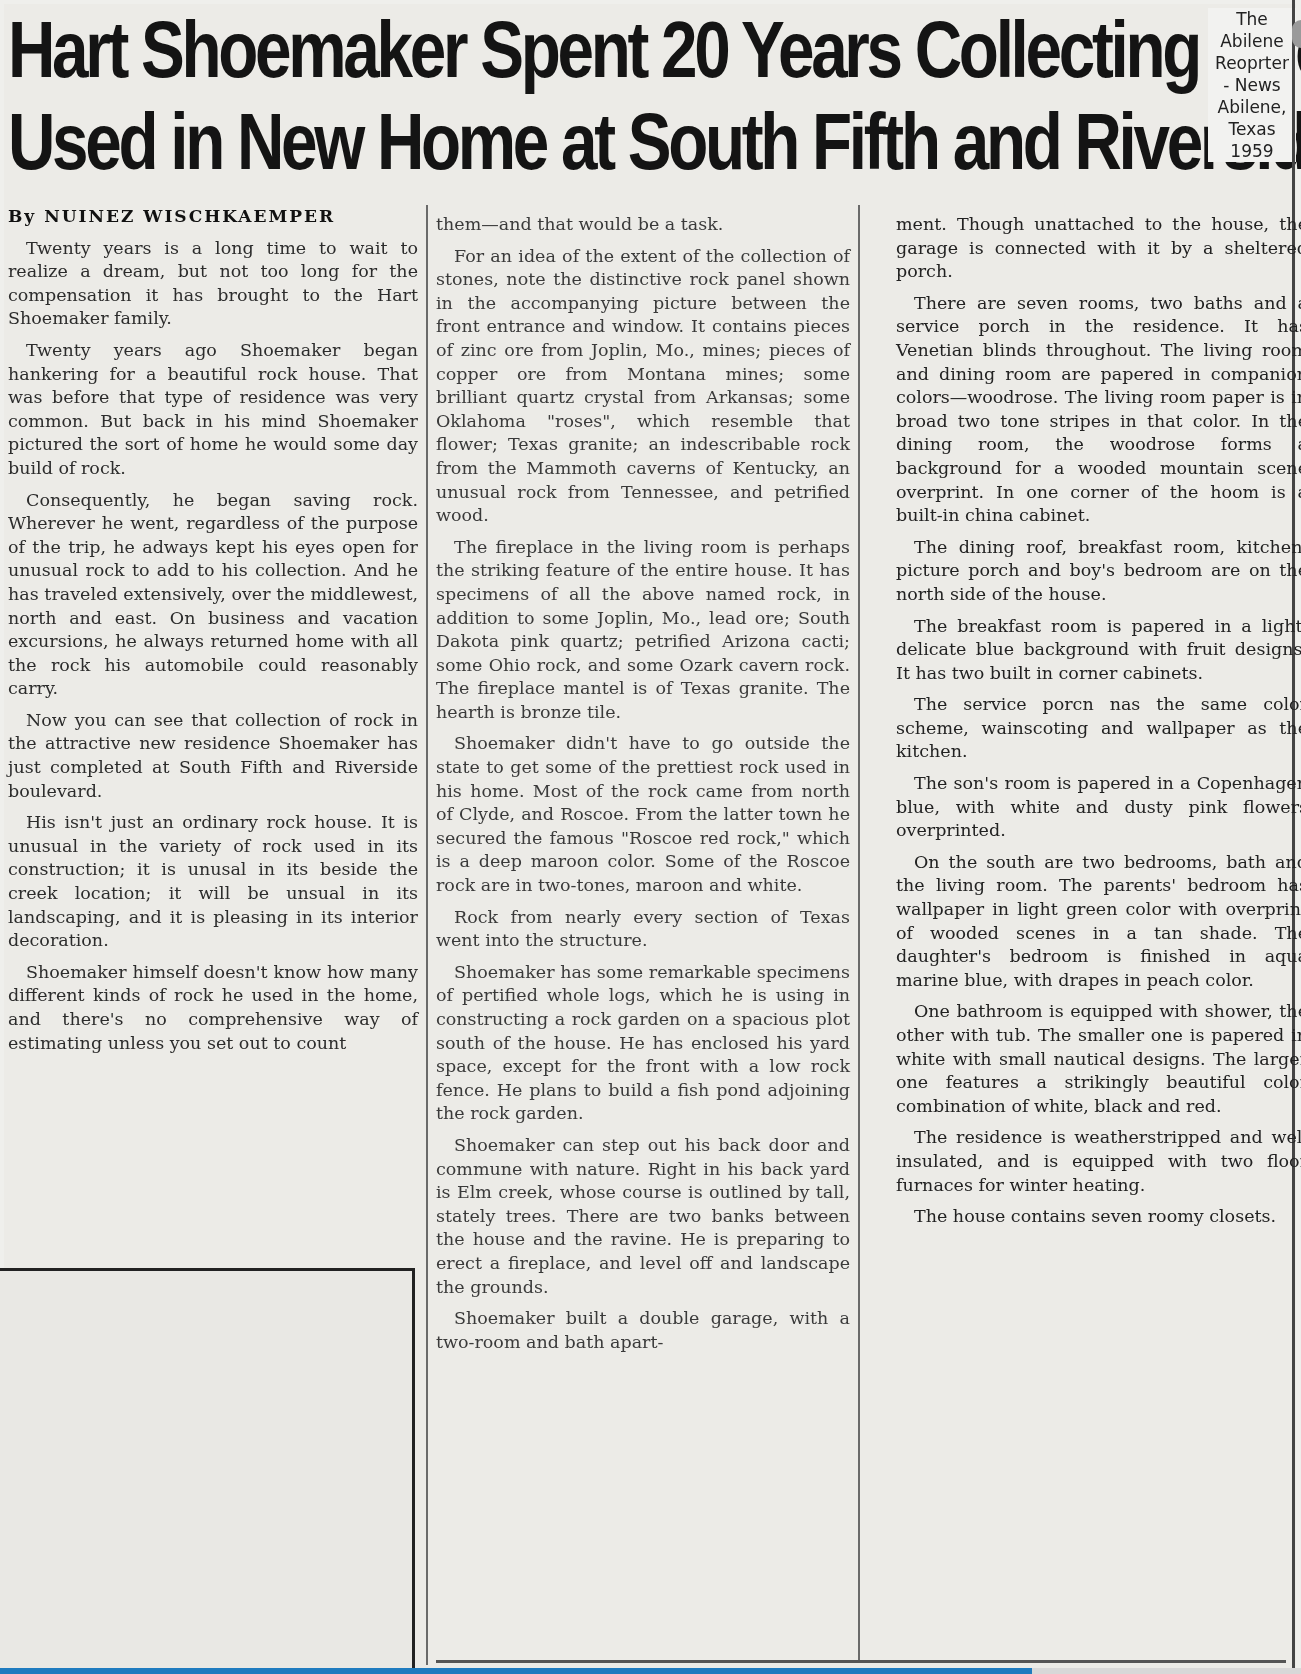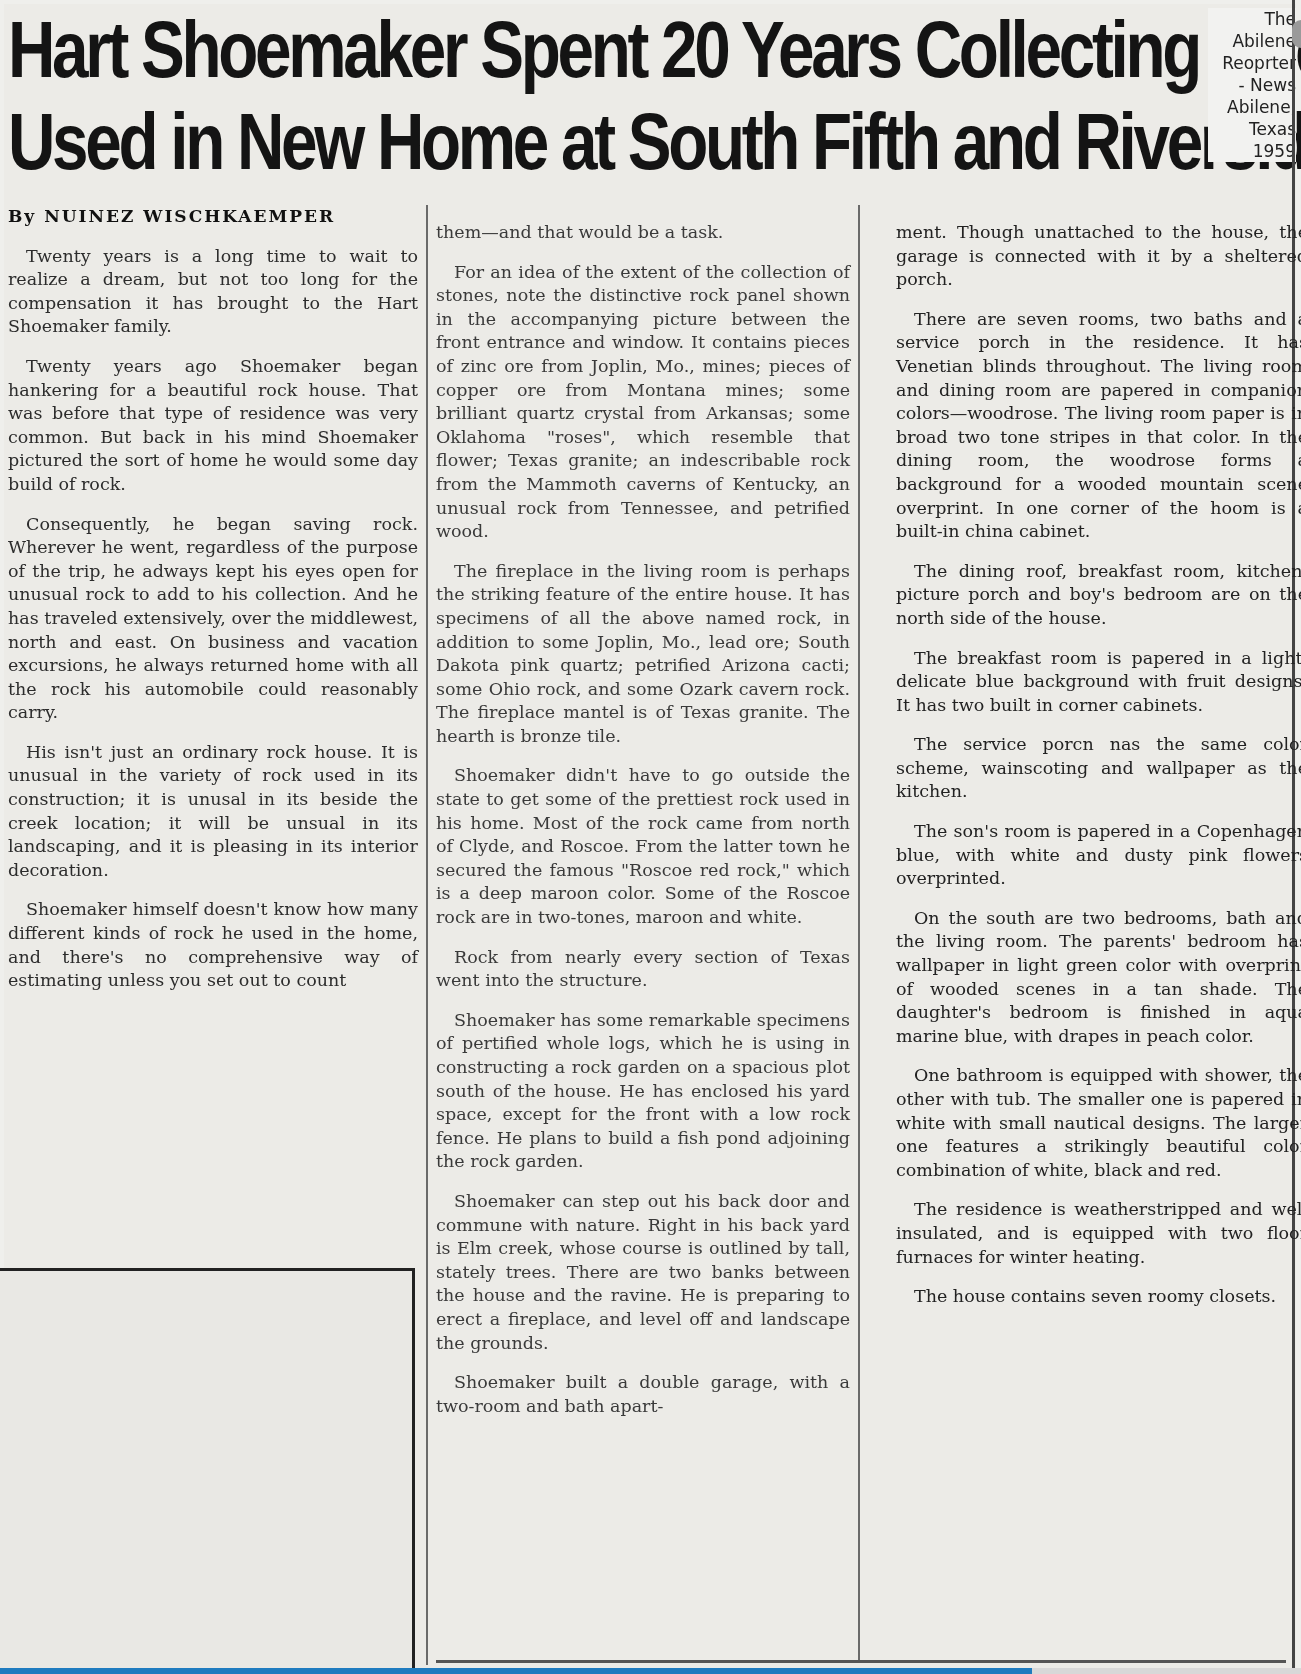--- a/index.html
+++ b/index.html
@@ -22,41 +22,41 @@
     font-family: "Liberation Sans", sans-serif;
     font-weight: bold; color: #141414;
     font-size: 80px; line-height: 92px;
     letter-spacing: -4px;
     transform: scaleX(0.82); transform-origin: left top;
     white-space: nowrap;
   }
   .headline .line { display: block; }
   .source {
     position: absolute; left: 1208px; top: 8px; width: 88px;
-    text-align: right;
+    text-align: center;
     font-family: "DejaVu Sans", sans-serif; font-size: 17px; line-height: 22px;
     color: #222;
     background: #f2f2f0;
   }
   .rule-right {
     position: absolute; left: 1292px; top: 0; width: 3px; height: 1674px;
     background: #444;
   }
   .scroll-nub {
     position: absolute; left: 1292px; top: 20px; width: 9px; height: 28px;
     border-radius: 9px 0 0 9px; background: #9a9a9a;
   }
   .col {
     position: absolute; top: 205px;
     font-family: "DejaVu Serif", serif;
     font-size: 17.5px; line-height: 23.6px;
     color: #2c2c2c;
     text-align: justify;
   }
-  .col p { margin: 16px 0 3px 0; text-indent: 18px; }
+  .col p { margin: 8px 0 3px 0; text-indent: 18px; }
   .col p.noindent { text-indent: 0; }
   .col1 { left: 8px; width: 410px; }
   .col2 { left: 436px; width: 414px; color: #3a3a3a; }
   .col3 { left: 896px; width: 412px; color: #222; font-weight: bold; }
   .col3 p { font-weight: normal; }
   .byline {
     font-weight: bold; letter-spacing: 2px; font-size: 17px;
     margin-bottom: 2px; color: #111; white-space: nowrap;
   }
   .vrule {
@@ -101,20 +101,21 @@
   </div>
 
   <div class="rule-right"></div>
   <div class="scroll-nub"></div>
 
   <div class="col col1">
     <div class="byline">By NUINEZ WISCHKAEMPER</div>
     <p>Twenty years is a long time to wait to realize a dream, but not too long for the compensation it has brought to the Hart Shoemaker family.</p>
     <p>Twenty years ago Shoemaker began hankering for a beautiful rock house. That was before that type of residence was very common. But back in his mind Shoemaker pictured the sort of home he would some day build of rock.</p>
     <p>Consequently, he began saving rock. Wherever he went, regardless of the purpose of the trip, he adways kept his eyes open for unusual rock to add to his collection. And he has traveled extensively, over the middlewest, north and east. On business and vacation excursions, he always returned home with all the rock his automobile could reasonably carry.</p>
+    <p>Now you can see that collection of rock in the attractive new residence Shoemaker has just completed at South Fifth and Riverside boulevard.</p>
     <p>His isn't just an ordinary rock house. It is unusual in the variety of rock used in its construction; it is unusal in its beside the creek location; it will be unsual in its landscaping, and it is pleasing in its interior decoration.</p>
     <p>Shoemaker himself doesn't know how many different kinds of rock he used in the home, and there's no comprehensive way of estimating unless you set out to count</p>
   </div>
 
   <div class="vrule" style="left:426px; top:205px; height:1460px;"></div>
 
   <div class="col col2">
     <p class="noindent">them—and that would be a task.</p>
     <p>For an idea of the extent of the collection of stones, note the distinctive rock panel shown in the accompanying picture between the front entrance and window. It contains pieces of zinc ore from Joplin, Mo., mines; pieces of copper ore from Montana mines; some brilliant quartz crystal from Arkansas; some Oklahoma "roses", which resemble that flower; Texas granite; an indescribable rock from the Mammoth caverns of Kentucky, an unusual rock from Tennessee, and petrified wood.</p>
     <p>The fireplace in the living room is perhaps the striking feature of the entire house. It has specimens of all the above named rock, in addition to some Joplin, Mo., lead ore; South Dakota pink quartz; petrified Arizona cacti; some Ohio rock, and some Ozark cavern rock. The fireplace mantel is of Texas granite. The hearth is bronze tile.</p>

